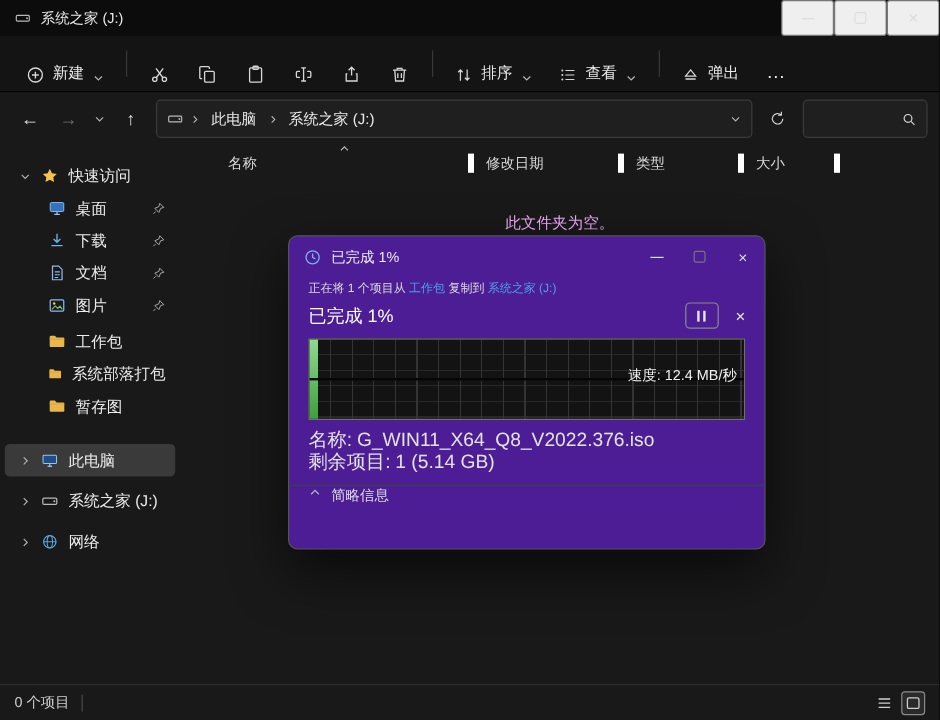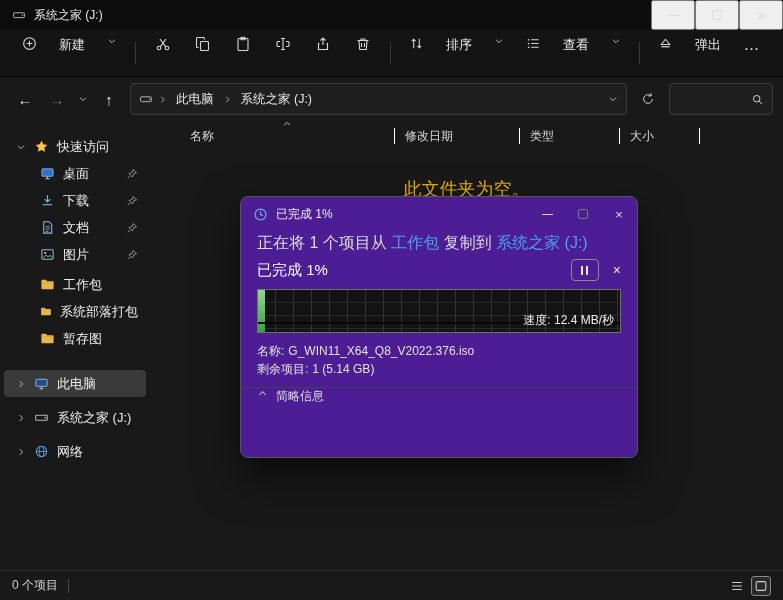--- a/index.html
+++ b/index.html
@@ -10,21 +10,21 @@
   
   .titlebar{height:30px;background:#0c0c0c;display:flex;align-items:center;padding-left:12px;gap:8px;flex:0 0 auto}
   .tb-title{font-size:12px;color:#e8e8e8}
   .win-controls{margin-left:auto;display:flex;height:100%}
   .wc{width:44px;height:100%;display:flex;align-items:center;justify-content:center;color:#ddd;font-size:15px;cursor:default}
   .min-glyph{width:11px;height:1px;background:#ddd}
   .max-glyph{width:10px;height:10px;border:1px solid #ddd;border-radius:2px}
 
   
   .commandbar{height:47px;background:#141414;display:flex;align-items:center;padding:0 12px;gap:2px;border-bottom:1px solid #000;flex:0 0 auto}
-  .tbtn{display:flex;align-items:flex-start;gap:22px;height:34px;padding:0 10px;border:none;background:transparent;color:#e8e8e8;font-size:13px;border-radius:4px;font-family:inherit}
+  .tbtn{display:flex;align-items:flex-end;gap:7px;height:34px;padding:0 10px;border:none;background:transparent;color:#e8e8e8;font-size:13px;border-radius:4px;font-family:inherit}
   .ticon{width:38px;justify-content:center}
   .tsep{width:1px;height:22px;background:#383838;margin:0 6px}
   .ic{color:#d8d8d8;flex:0 0 auto}
   .chev{color:#b5b5b5}
   .more-glyph{font-size:16px;letter-spacing:1px;color:#e8e8e8}
 
   
   .navbar{height:44px;display:flex;align-items:center;padding:0 10px;gap:2px;background:#191919;flex:0 0 auto}
   .navbtn{width:30px;height:30px;display:flex;align-items:center;justify-content:center;background:transparent;border:none;color:#e0e0e0;font-size:15px;border-radius:4px;font-family:inherit}
   .navbtn.dim{color:#6d6d6d}
@@ -41,58 +41,58 @@
   .srow{display:flex;align-items:center;height:27px;gap:8px;padding:0 8px 0 12px;border-radius:4px;margin:0 4px;font-size:13px;color:#ececec;white-space:nowrap}
   .srow .pin{margin-left:auto;color:#a9a9a9}
   .srow.indent{padding-left:36px}
   .srow.selected{background:#3a3a3a}
   .srow.tree{margin-top:7px}
   .sgap{height:3px}
   .sgap-lg{height:18px}
 
   .main{flex:1;position:relative;min-width:0}
   .cols{display:flex;height:30px;align-items:center;position:relative;color:#d8d8d8;font-size:12px}
-  .col{display:flex;align-items:center;height:16px;padding-left:10px;border-right:1px solid #ffffff;white-space:nowrap}
+  .col{display:flex;align-items:center;height:16px;padding-left:10px;border-right:5px solid #ffffff;white-space:nowrap}
   .col.name{width:245px;padding-left:40px}
   .col.date{width:125px}
   .col.type{width:100px}
   .col.size{width:80px}
   .sortmark{position:absolute;top:-2px;left:132px;color:#bbb}
-  .empty{text-align:center;color:#eab308;font-size:18px;margin-top:26px}
+  .empty{text-align:center;color:#f0abfc;font-size:13px;margin-top:26px}
 
   
   .statusbar{height:30px;border-top:1px solid #2c2c2c;display:flex;align-items:center;padding:0 12px;gap:10px;font-size:12px;color:#cfcfcf;flex:0 0 auto;background:#191919}
   .sb-div{width:1px;height:14px;background:#4a4a4a}
   .sb-views{margin-left:auto;display:flex;gap:4px}
   .sb-ic{width:20px;height:20px;display:flex;align-items:center;justify-content:center;color:#cfcfcf;border:1px solid transparent;border-radius:3px;background:none}
   .sb-ic.active{border-color:#8a8a8a;background:#2a2a2a}
 
   
   .dialog{position:absolute;left:240px;top:196px;width:398px;height:262px;background:#4c1d95;border:1px solid #555;border-radius:8px;box-shadow:0 18px 44px rgba(0,0,0,.6);display:flex;flex-direction:column;z-index:10;overflow:hidden}
   .dlg-title{height:34px;display:flex;align-items:center;gap:8px;padding-left:12px;font-size:12px;color:#ececec;flex:0 0 auto}
   .dlg-controls{margin-left:auto;display:flex;height:100%}
   .dlg-wc{width:36px;height:100%;display:flex;align-items:center;justify-content:center;color:#ddd;font-size:13px;background:none;border:none;font-family:inherit}
   .dlg-wc .max-glyph{border-color:#777}
   .dlg-body{padding:2px 16px 0;flex:1;display:flex;flex-direction:column}
-  .copy-line{font-size:16px;color:#dcdcdc;white-space:nowrap}
+  .copy-line{font-size:10px;color:#dcdcdc;white-space:nowrap}
   .lnk{color:#4ba0e8;cursor:pointer}
   .pct-row{display:flex;align-items:center;margin-top:5px}
   .pct-title{font-size:15px;color:#fff}
   .pct-actions{margin-left:auto;display:flex;gap:14px;align-items:center}
   .pausebtn{width:28px;height:22px;border:1px solid #8a8a8a;border-radius:4px;display:flex;align-items:center;justify-content:center;gap:3px;background:transparent}
   .pausebtn i{display:block;width:2px;height:9px;background:#e8e8e8}
   .dlg-close2{color:#e8e8e8;font-size:14px;background:none;border:none;font-family:inherit}
-  .chart{margin-top:8px;height:44px;border:1px solid #6f6f6f;position:relative;background-color:#131313;
+  .chart{margin-top:8px;height:68px;border:1px solid #6f6f6f;position:relative;background-color:#131313;
     background-image:
       repeating-linear-gradient(to right, transparent 0 17px, #343434 17px 18px),
       repeating-linear-gradient(to bottom, transparent 0 12px, #282828 12px 13px)}
   .chart .fill{position:absolute;left:0;top:0;bottom:0;width:7px;background:linear-gradient(to bottom,#8fd98f,#3f9e3f)}
   .chart .hline{position:absolute;left:0;right:0;top:32px;height:2px;background:#060606}
   .chart .speed{position:absolute;right:6px;top:22px;font-size:12px;color:#f0f0f0}
-  .details{margin-top:9px;font-size:12px;color:#e3e3e3;line-height:18px}
+  .details{margin-top:9px;font-size:16px;color:#e3e3e3;line-height:18px}
   .details .lbl{margin-right:4px}
   .dlg-divider{height:1px;background:#404040;margin:9px -16px 0}
   .dlg-foot{display:flex;gap:8px;height:34px;font-size:12px;color:#dcdcdc}
 </style>
 </head>
 <body>
 
 <svg width="0" height="0" style="position:absolute" aria-hidden="true">
   <defs>
     <symbol id="i-chevdown" viewBox="0 0 12 12">

